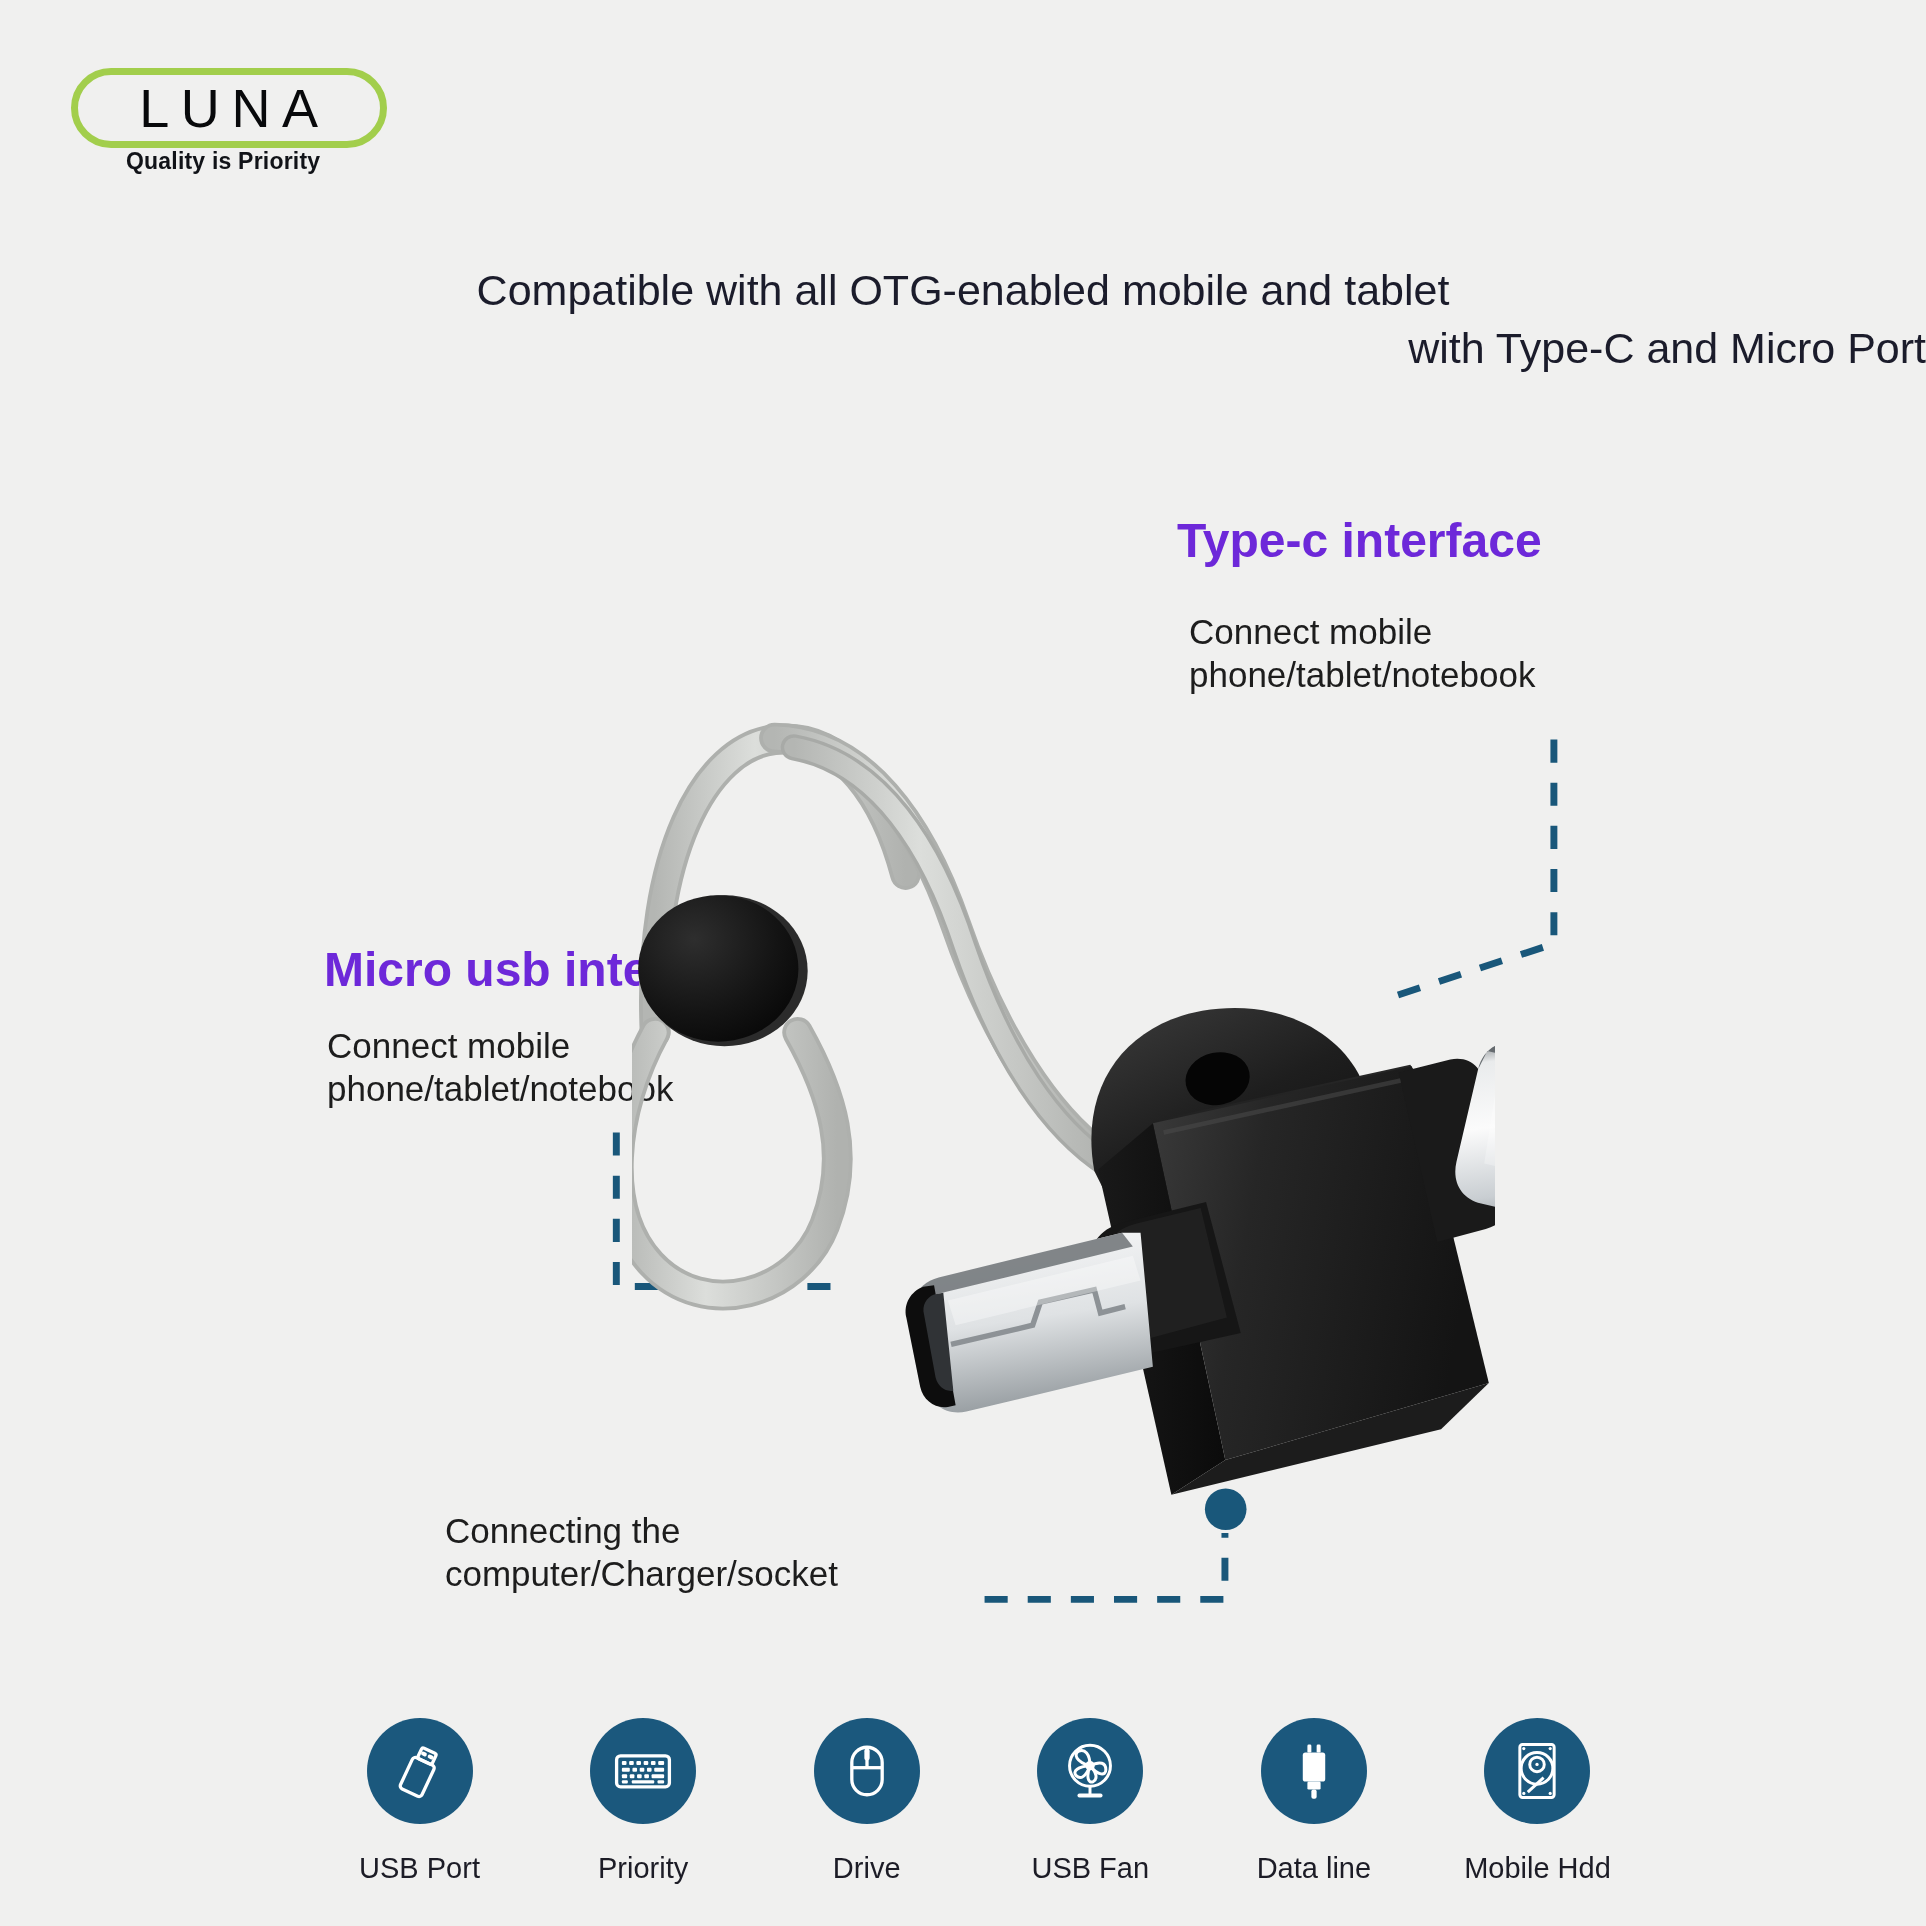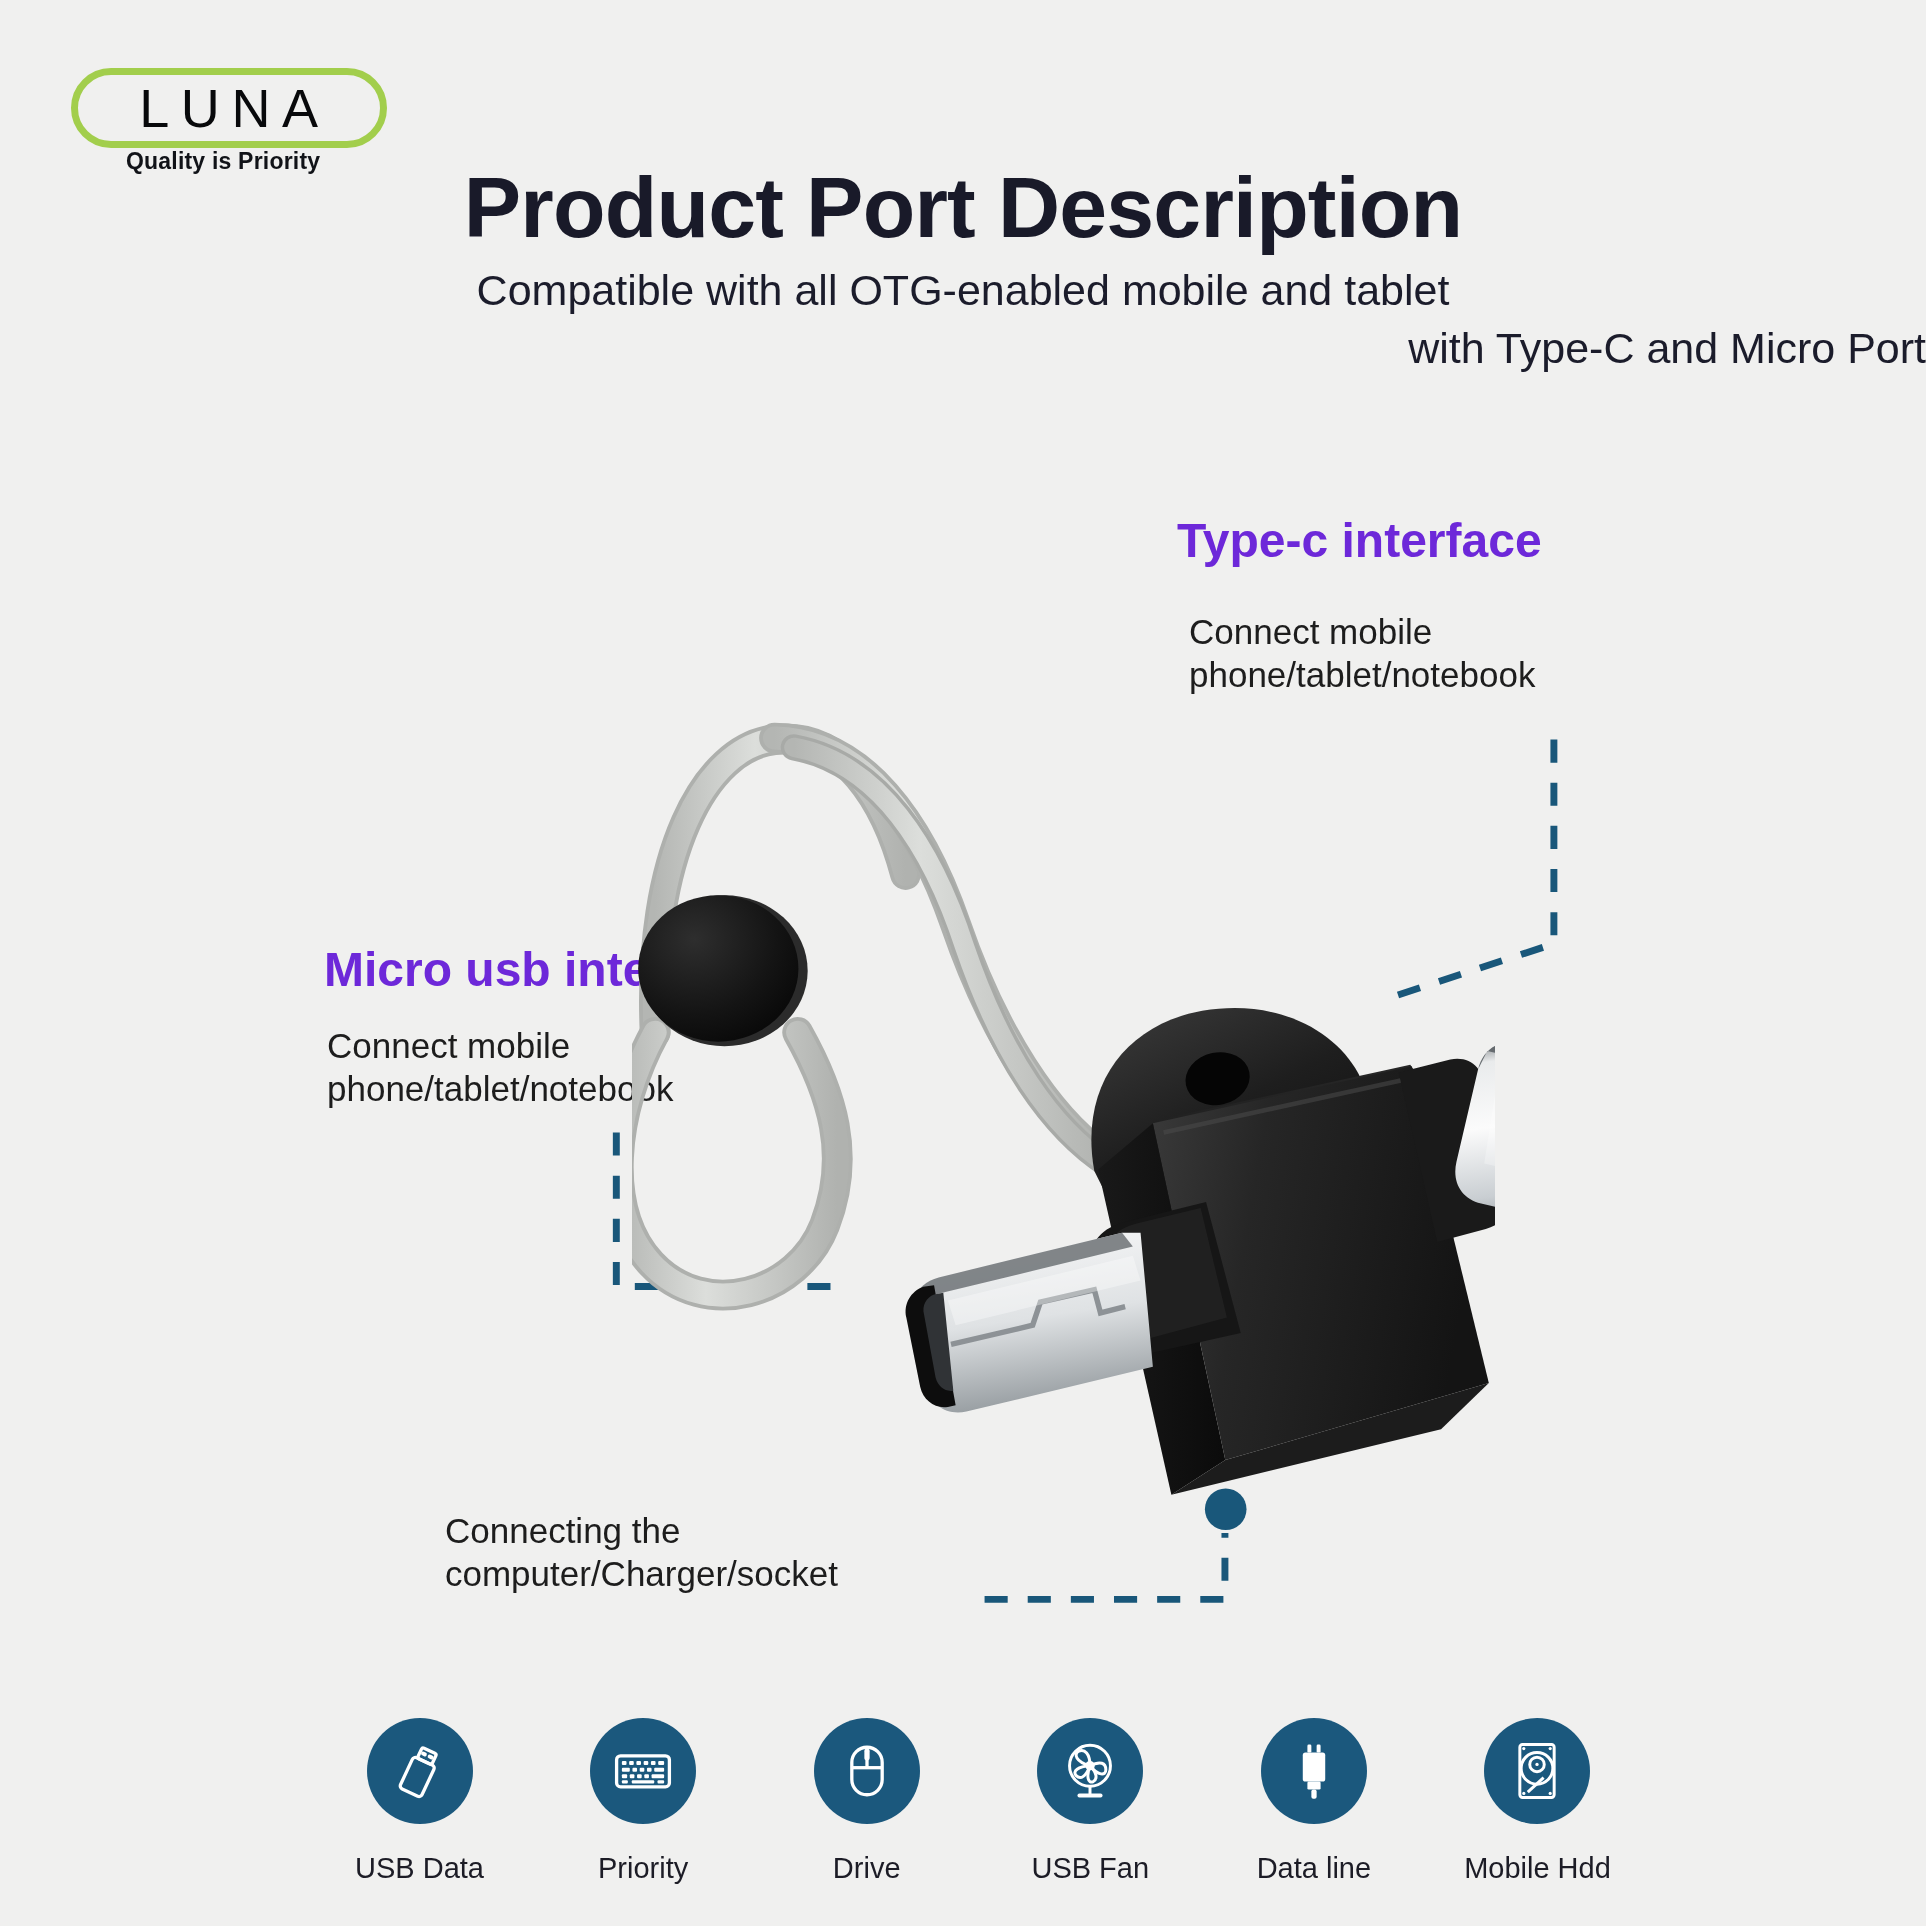--- a/index.html
+++ b/index.html
@@ -89,21 +89,20 @@
 <body>
 
 <div class="stage">
 
   <div id="brand-logo">
     <div id="logo-pill"></div>
     <div id="logo-wordmark">LUNA</div>
     <div id="logo-tagline">Quality is Priority</div>
   </div>
 
-  <div id="page-title">Product Port Description</div>
   <div id="subtitle-1" class="subtitle-line">Compatible with all OTG-enabled mobile and tablet</div>
   <div id="subtitle-2" class="subtitle-line">with Type-C and Micro Port</div>
 
   <svg id="leaders" viewBox="0 0 2500 2500">
 
     <polyline points="2017,960 2017,1225 1795,1298" fill="none" stroke="#19577a" stroke-width="9" stroke-dasharray="30 26" stroke-linecap="butt"></polyline>
 
     <polyline points="800,1470 800,1670 1085,1670" fill="none" stroke="#19577a" stroke-width="9" stroke-dasharray="30 26" stroke-linecap="butt"></polyline>
 
     <polyline points="1278,2076 1590,2076 1590,1990" fill="none" stroke="#19577a" stroke-width="9" stroke-dasharray="30 26" stroke-linecap="butt"></polyline>
@@ -257,21 +256,21 @@
       <div class="use-case-circle">
         <svg width="66" height="66" viewBox="0 0 100 100">
           <g transform="rotate(25 50 50)" fill="none" stroke="#ffffff" stroke-width="5" stroke-linejoin="round">
             <rect x="32" y="34" width="36" height="52" rx="5"></rect>
             <rect x="38" y="16" width="24" height="18" rx="3"></rect>
             <line x1="43" y1="24" x2="46" y2="24" stroke-width="6" stroke-linecap="round"></line>
             <line x1="54" y1="24" x2="57" y2="24" stroke-width="6" stroke-linecap="round"></line>
           </g>
         </svg>
       </div>
-      <div class="use-case-label">USB Data</div>
+      <div class="use-case-label">USB Port</div>
     </div>
 
     <div class="use-case">
       <div class="use-case-circle">
         <svg width="66" height="66" viewBox="0 0 100 100">
           <rect x="10" y="27" width="80" height="47" rx="6" fill="none" stroke="#ffffff" stroke-width="5"></rect>
           <g fill="#ffffff">
             <rect x="18" y="35" width="7" height="6" rx="1.5"></rect>
               <rect x="29" y="35" width="7" height="6" rx="1.5"></rect>
             <rect x="40" y="35" width="7" height="6" rx="1.5"></rect>

